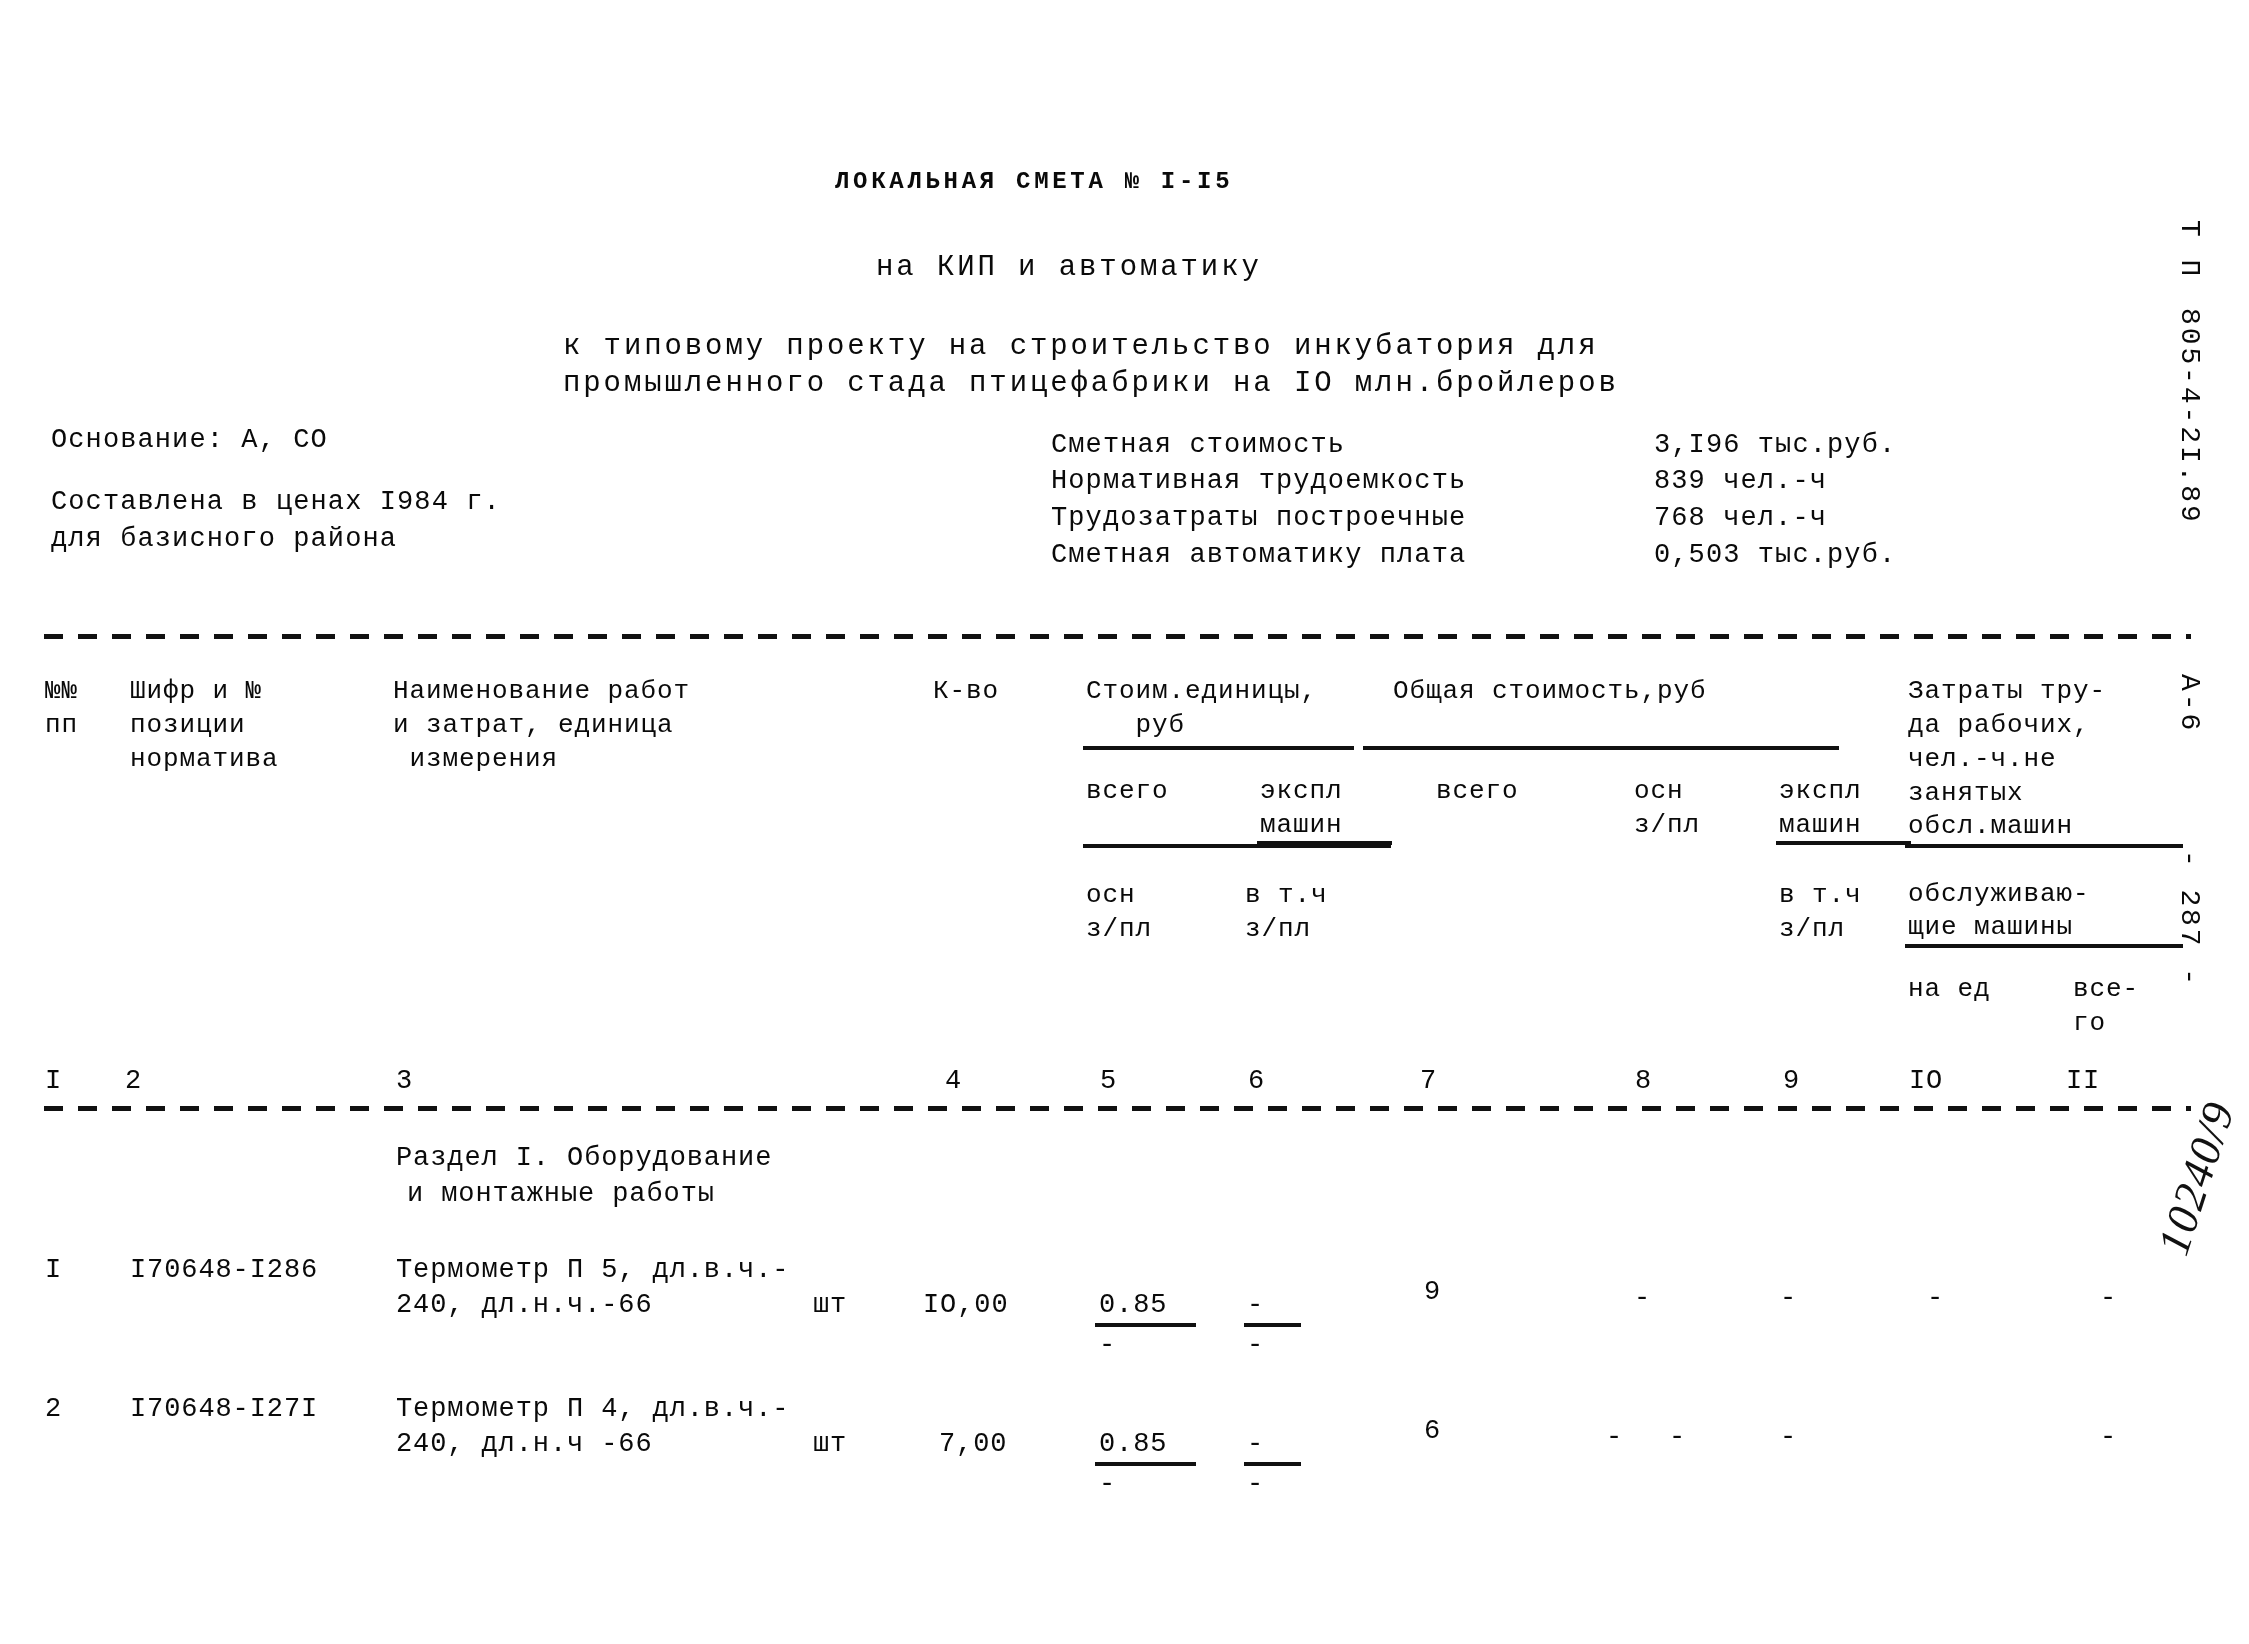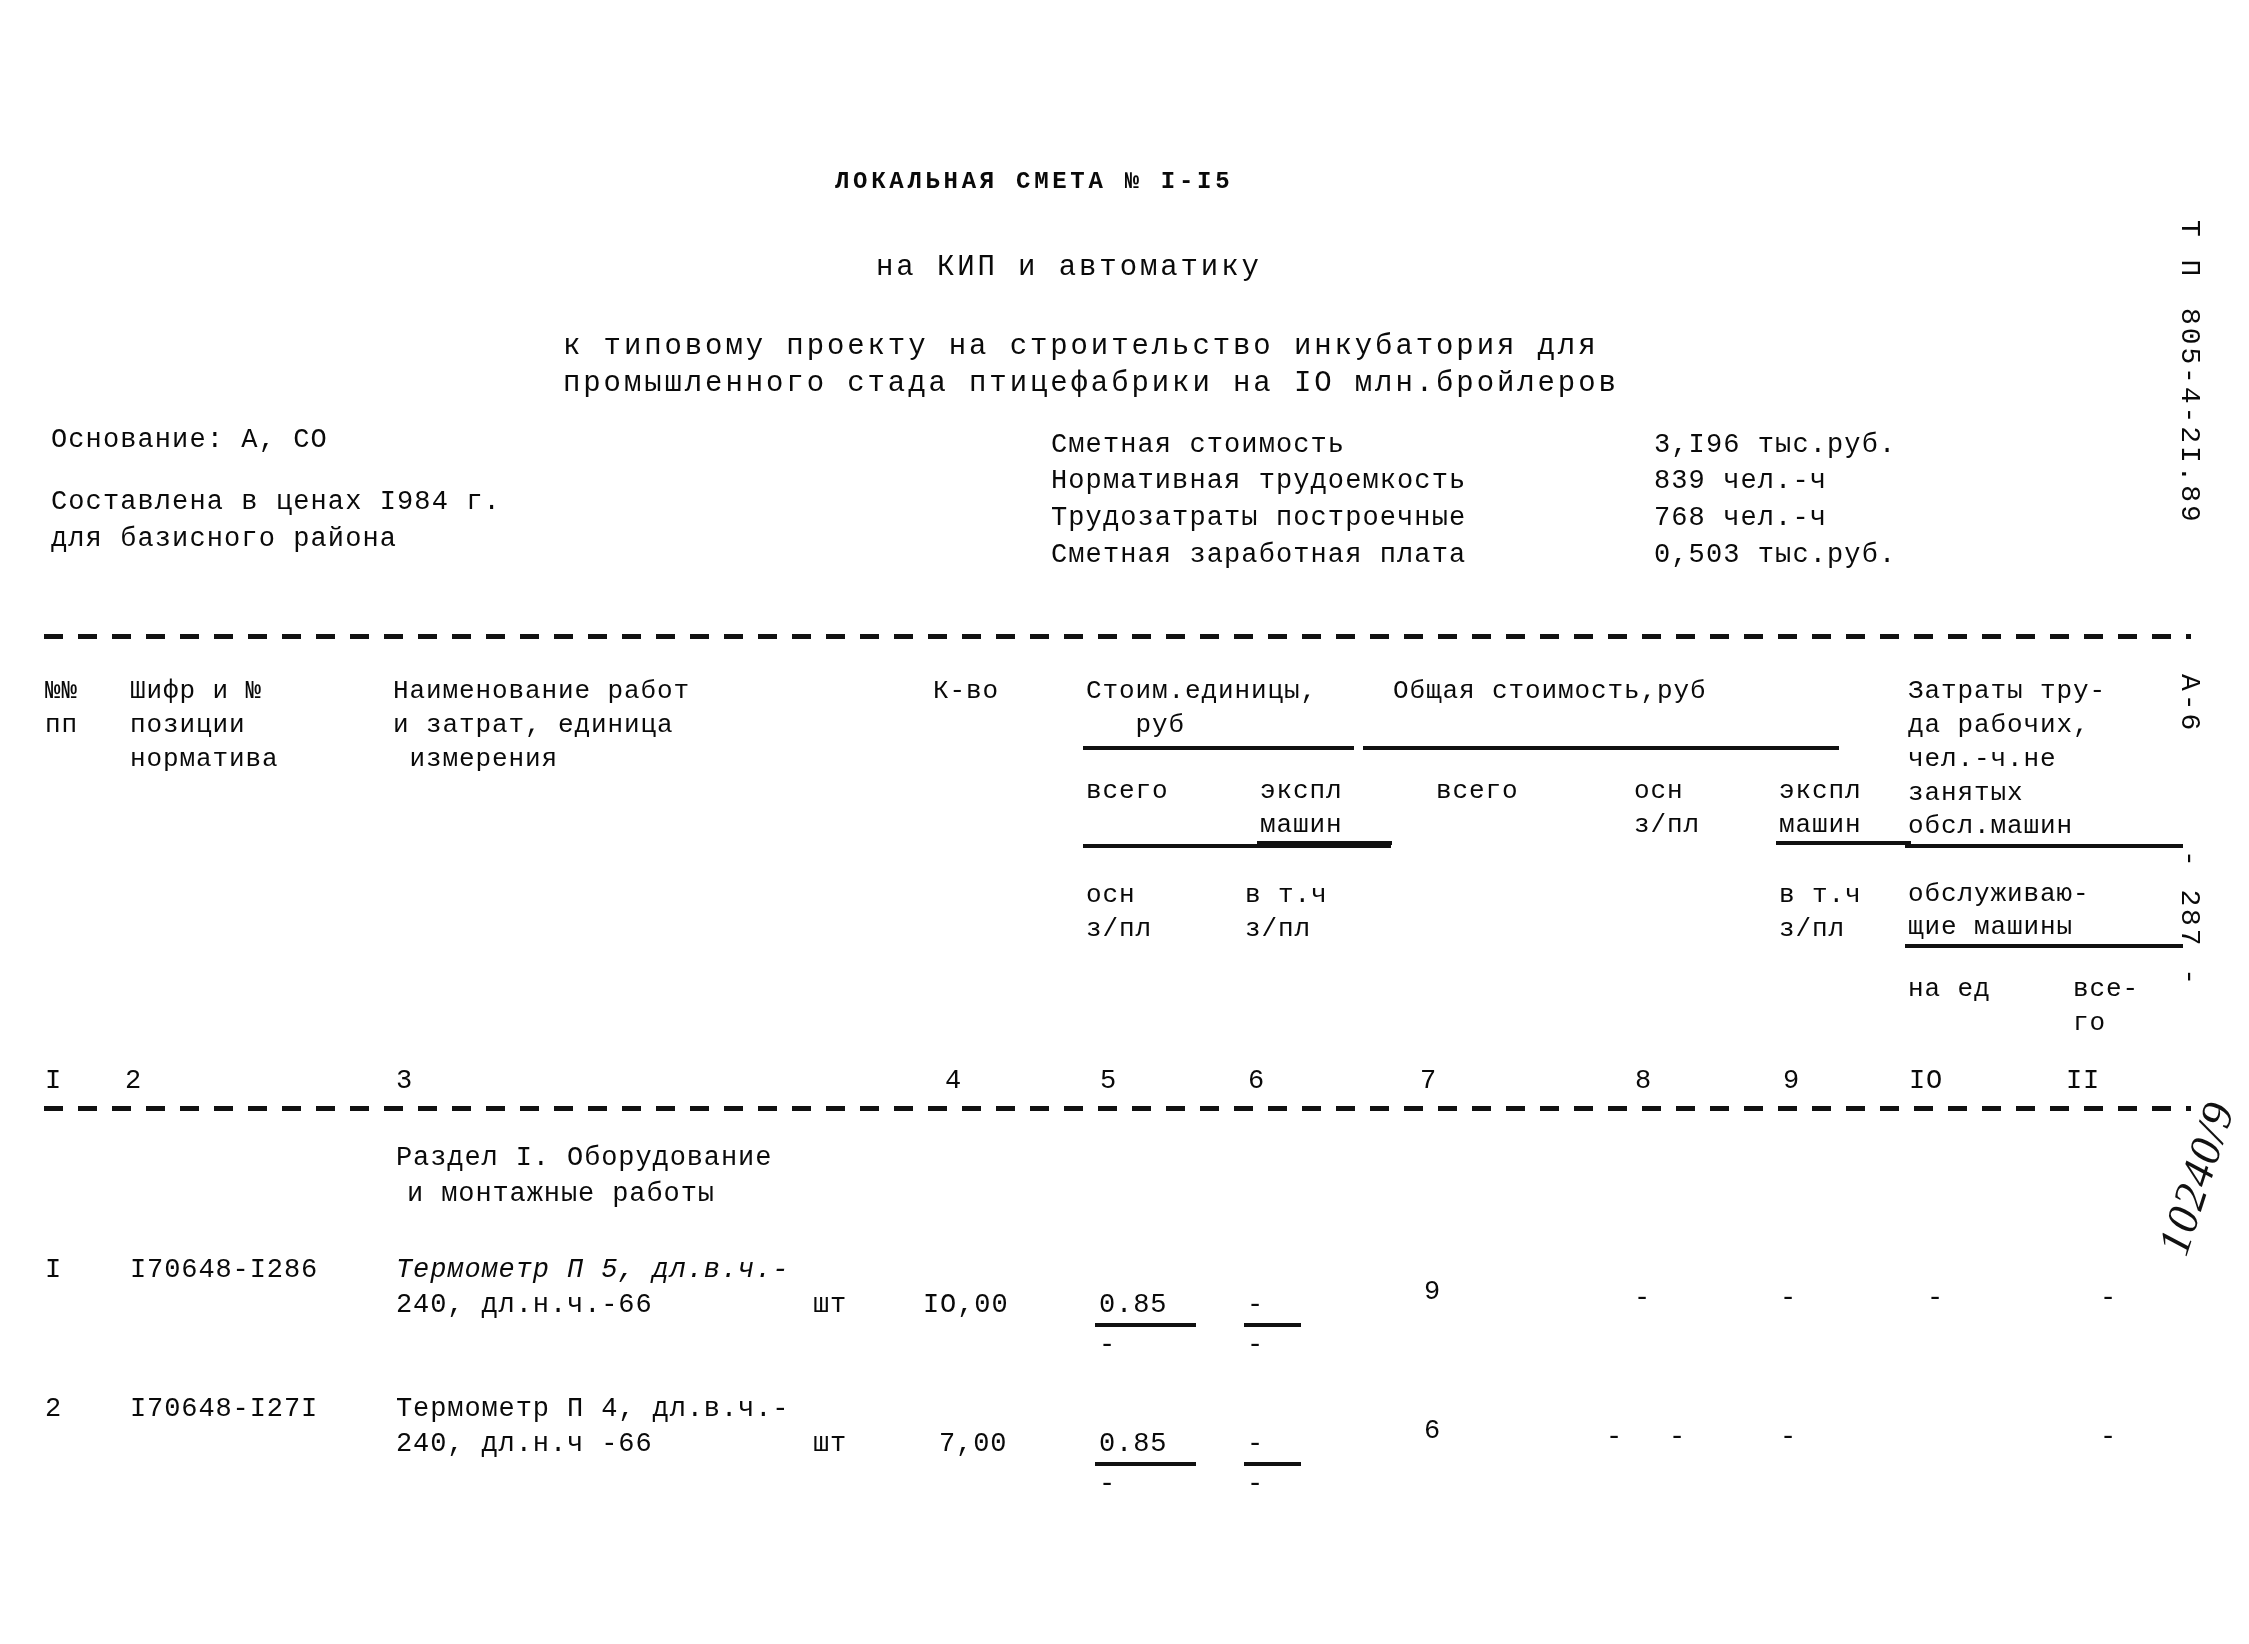--- a/index.html
+++ b/index.html
@@ -89,21 +89,21 @@
 
   <div class="t body" style="left:1051px; top:428px;">Сметная стоимость</div>
   <div class="t body" style="left:1654px; top:428px;">3,I96 тыс.руб.</div>
 
   <div class="t body" style="left:1051px; top:464px;">Нормативная трудоемкость</div>
   <div class="t body" style="left:1654px; top:464px;">839 чел.-ч</div>
 
   <div class="t body" style="left:1051px; top:501px;">Трудозатраты построечные</div>
   <div class="t body" style="left:1654px; top:501px;">768 чел.-ч</div>
 
-  <div class="t body" style="left:1051px; top:538px;">Сметная заработная плата</div>
+  <div class="t body" style="left:1051px; top:538px;">Сметная автоматику плата</div>
   <div class="t body" style="left:1654px; top:538px;">0,503 тыс.руб.</div>
 
   <div class="dashrule" style="left:44px; top:634px; width:2147px;"></div>
 
   <div class="t hdr" style="left:45px; top:675px;">№№</div>
   <div class="t hdr" style="left:45px; top:709px;">пп</div>
 
   <div class="t hdr" style="left:130px; top:675px;">Шифр и №</div>
   <div class="t hdr" style="left:130px; top:709px;">позиции</div>
   <div class="t hdr" style="left:130px; top:743px;">норматива</div>
@@ -169,21 +169,21 @@
   <div class="t cell" style="left:1635px; top:1064px;">8</div>
   <div class="t cell" style="left:1783px; top:1064px;">9</div>
   <div class="t cell" style="left:1909px; top:1064px;">IO</div>
   <div class="t cell" style="left:2066px; top:1064px;">II</div>
 
   <div class="t cell" style="left:396px; top:1141px;">Раздел I. Оборудование</div>
   <div class="t cell" style="left:407px; top:1177px;">и монтажные работы</div>
 
   <div class="t cell" style="left:45px; top:1253px;">I</div>
   <div class="t cell" style="left:130px; top:1253px;">I70648-I286</div>
-  <div class="t cell" style="left:396px; top:1253px;font-style:italic;">Термометр П 5, дл.в.ч.-</div>
+  <div class="t cell" style="left:396px; top:1253px;">Термометр П 5, дл.в.ч.-</div>
   <div class="t cell" style="left:396px; top:1288px;">240, дл.н.ч.-66</div>
   <div class="t cell" style="left:813px; top:1288px;">шт</div>
   <div class="t cell" style="left:923px; top:1288px;">IO,00</div>
 
   <div class="t cell" style="left:1099px; top:1288px;">0.85</div>
   <div class="underline" style="left:1095px; top:1323px; width:101px;"></div>
   <div class="t cell" style="left:1099px; top:1328px;">-</div>
 
   <div class="t cell" style="left:1247px; top:1288px;">-</div>
   <div class="underline" style="left:1244px; top:1323px; width:57px;"></div>

